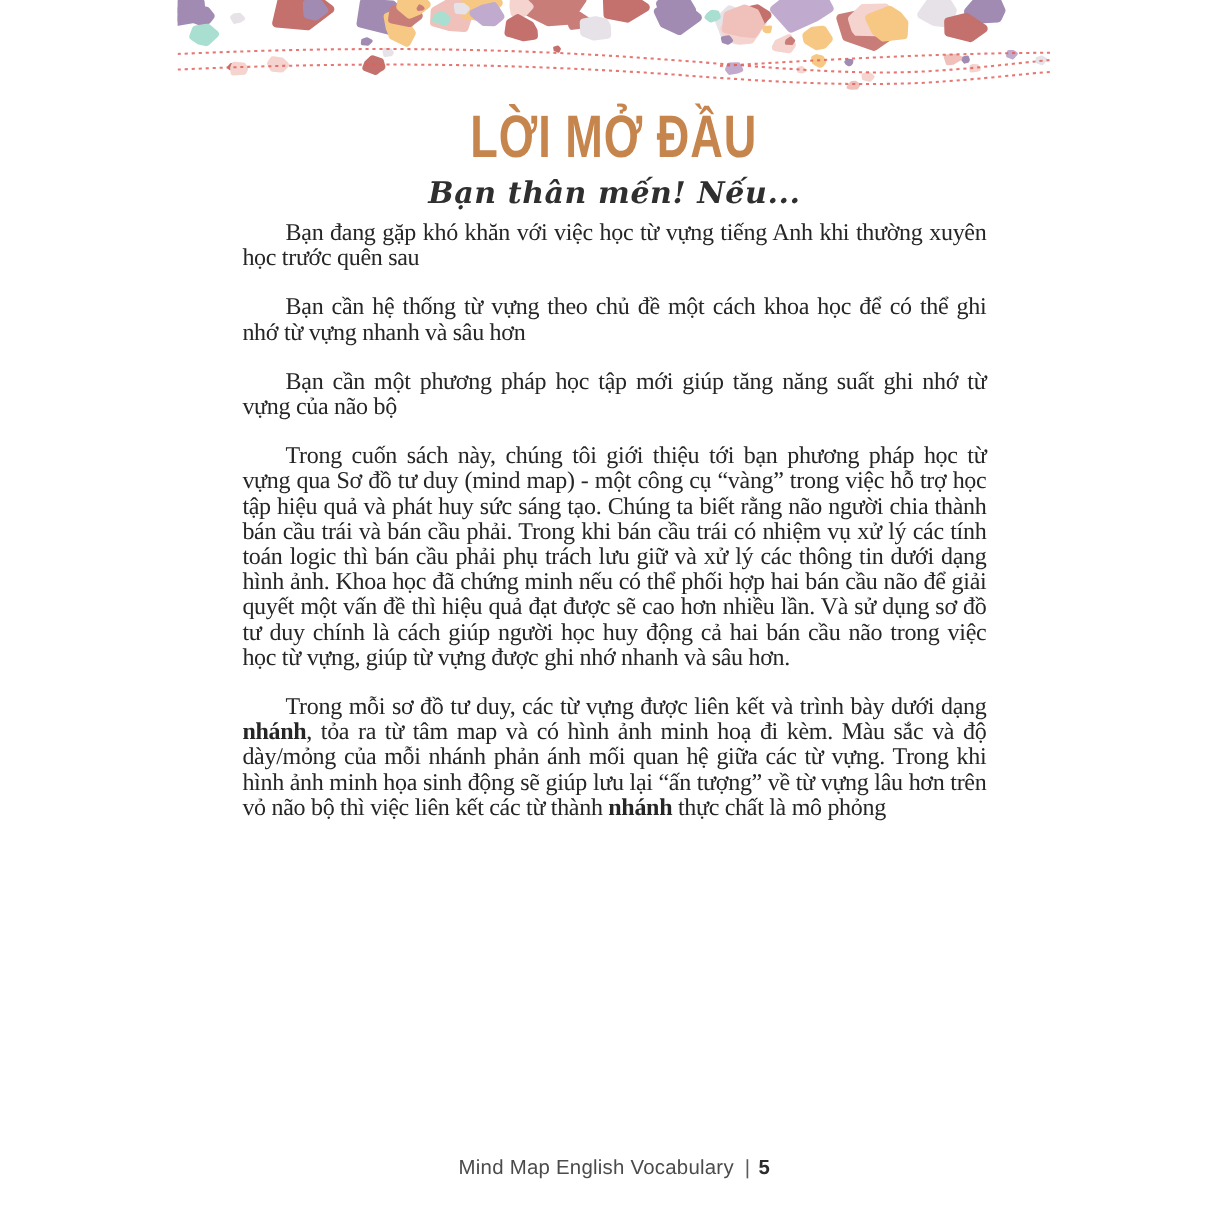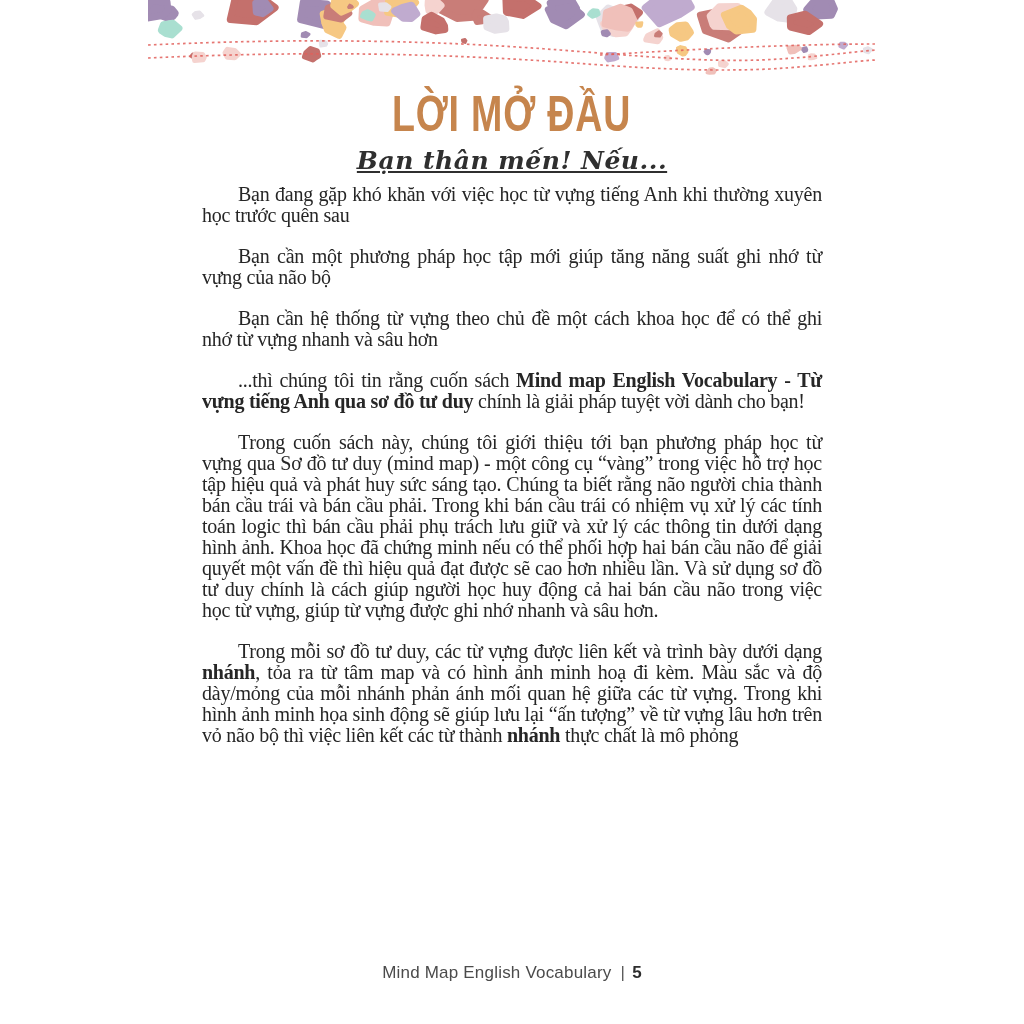--- a/index.html
+++ b/index.html
@@ -27,21 +27,20 @@
   }
   .subtitle {
     position: absolute; top: 146px; left: 0; width: 1024px;
     text-align: center;
     font-family: "DejaVu Serif", serif;
     font-style: italic;
     font-weight: 700;
     font-size: 25px;
     color: #2f2f2f;
     letter-spacing: 0.5px;
-    text-decoration: underline;
   }
   .body-col {
     position: absolute; top: 184px; left: 202px; width: 620px;
     font-size: 20px;
     line-height: 21px;
     letter-spacing: -0.25px;
     color: #262626;
     text-align: justify;
   }
   .body-col p { margin: 0 0 20px 0; text-indent: 36px; }
@@ -137,22 +136,21 @@
 </svg>
 
 <div class="title-wrap">
   <span class="title-inner" style="color: rgb(198, 133, 77);">LỜI MỞ ĐẦU</span>
 </div>
 
 <div class="subtitle">Bạn thân mến! Nếu...</div>
 
 <div class="body-col" style="color: rgb(38, 38, 38);">
     <p><span>Bạn đang gặp khó khăn với việc học từ vựng tiếng Anh khi thường xuyên học trước quên sau</span></p>
+    <p><span>Bạn cần hệ thống từ vựng theo chủ đề một cách khoa học để có thể ghi nhớ từ vựng nhanh và sâu hơn</span></p>
     <p><span>Bạn cần một phương pháp học tập mới giúp tăng năng suất ghi nhớ từ vựng của não bộ</span></p>
-    <p><span>Bạn cần hệ thống từ vựng theo chủ đề một cách khoa học để có thể ghi nhớ từ vựng nhanh và sâu hơn</span></p>
-    <p><span>...thì chúng tôi tin rằng cuốn sách </span><b>Mind map English Vocabulary - Từ vựng tiếng Anh qua sơ đồ tư duy</b><span> chính là giải pháp tuyệt vời  dành cho bạn!</span></p>
     <p><span>Trong cuốn sách này, chúng tôi giới thiệu tới bạn phương pháp học từ vựng qua Sơ đồ tư duy (mind map) - một công cụ “vàng” trong việc hỗ trợ học tập hiệu quả và phát huy sức sáng tạo. Chúng ta biết rằng não người chia thành bán cầu trái và bán cầu phải. Trong khi bán cầu trái có nhiệm vụ xử lý các tính toán logic thì bán cầu phải phụ trách lưu giữ và xử lý các thông tin dưới dạng hình ảnh. Khoa học đã chứng minh nếu có thể phối hợp hai bán cầu não để giải quyết một vấn đề thì hiệu quả đạt được sẽ cao hơn nhiều lần. Và sử dụng sơ đồ tư duy chính là cách giúp người học huy động cả hai bán cầu não trong việc học từ vựng, giúp từ vựng được ghi nhớ nhanh và sâu hơn.</span></p>
     <p><span>Trong mỗi sơ đồ tư duy, các từ vựng được liên kết và trình bày dưới dạng </span><b>nhánh</b><span>, tỏa ra từ tâm map và có hình ảnh minh hoạ đi kèm. Màu sắc và độ dày/mỏng của mỗi nhánh phản ánh mối quan hệ giữa các từ vựng. Trong khi hình ảnh minh họa sinh động sẽ giúp lưu lại “ấn tượng” về từ vựng lâu hơn trên vỏ não bộ thì việc liên kết các từ thành </span><b>nhánh</b><span> thực chất là mô phỏng</span></p>
   </div>
 
 <div class="footer">
   <span>Mind Map English Vocabulary</span><span class="sep">|</span><span class="pnum">5</span>
 </div>
 
 </body></html>

